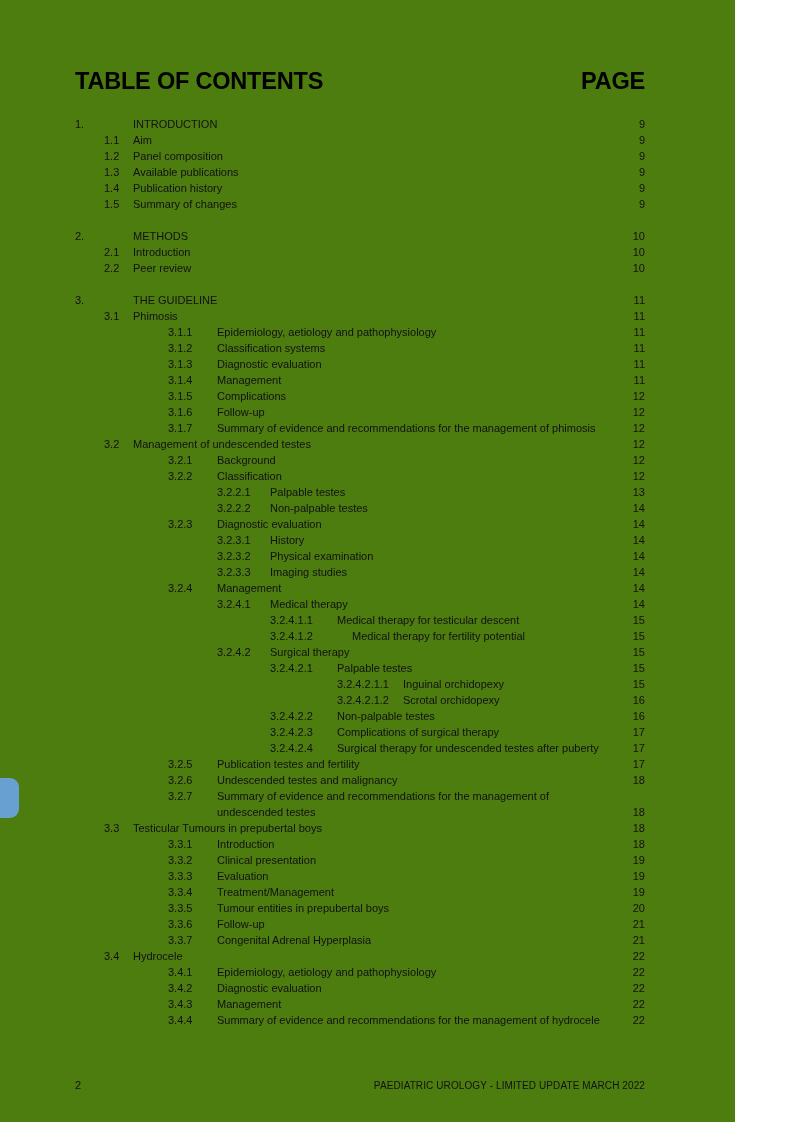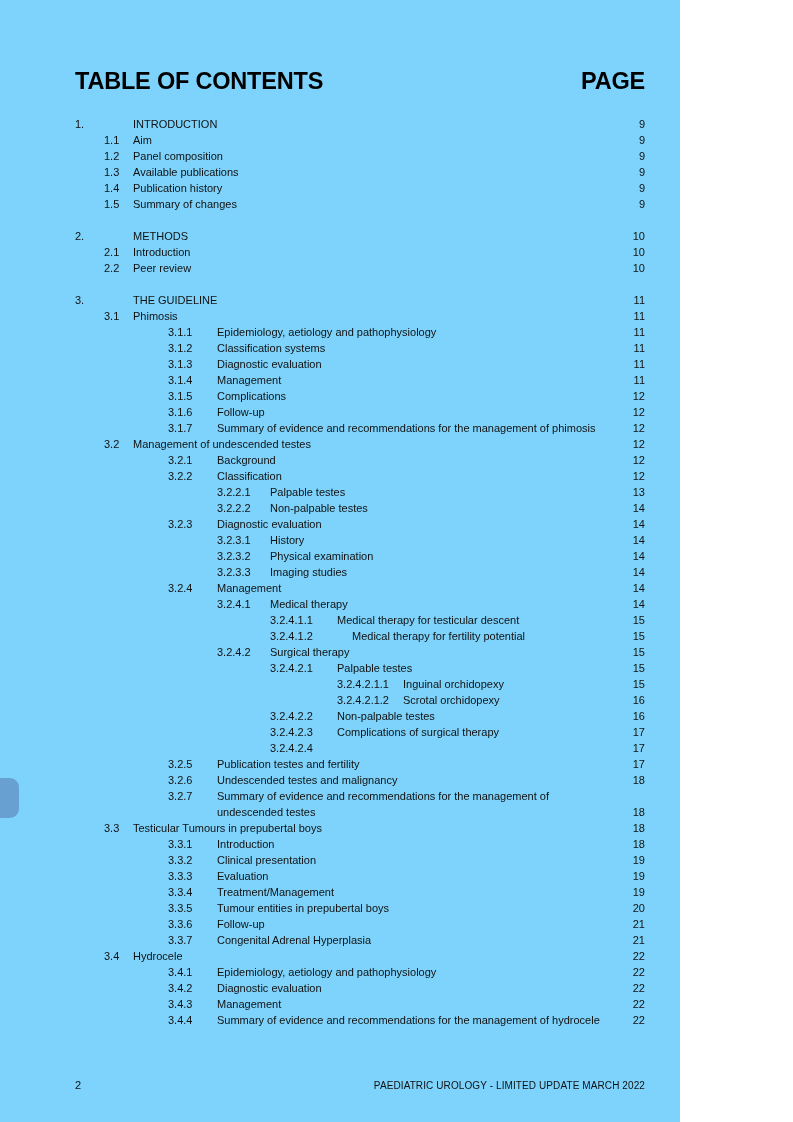--- a/index.html
+++ b/index.html
@@ -5,23 +5,23 @@
   html, body {
     margin: 0;
     padding: 0;
     width: 793px;
     height: 1122px;
     background: #ffffff;
     overflow: hidden;
   }
   .page {
     position: relative;
-    width: 680px;
+    width: 735px;
     height: 1122px;
-    background: #7dd3fc;
+    background: #4d7c0f;
     font-family: "Liberation Sans", sans-serif;
     color: #111;
   }
   .toc-header {
     position: absolute;
     left: 75px;
     top: 70px;
     width: 570px;
     display: flex;
     justify-content: space-between;
@@ -277,20 +277,21 @@
           <span class="toc-title" style="left: 262px;">Non-palpable testes</span>
           <span class="toc-page">16</span>
         </div>
         <div class="toc-row">
           <span class="toc-num" style="left: 195px;">3.2.4.2.3</span>
           <span class="toc-title" style="left: 262px;">Complications of surgical therapy</span>
           <span class="toc-page">17</span>
         </div>
         <div class="toc-row">
           <span class="toc-num" style="left: 195px;">3.2.4.2.4</span>
+          <span class="toc-title" style="left: 262px;">Surgical therapy for undescended testes after puberty</span>
           <span class="toc-page">17</span>
         </div>
         <div class="toc-row">
           <span class="toc-num" style="left: 93px;">3.2.5</span>
           <span class="toc-title" style="left: 142px;">Publication testes and fertility</span>
           <span class="toc-page">17</span>
         </div>
         <div class="toc-row">
           <span class="toc-num" style="left: 93px;">3.2.6</span>
           <span class="toc-title" style="left: 142px;">Undescended testes and malignancy</span>

